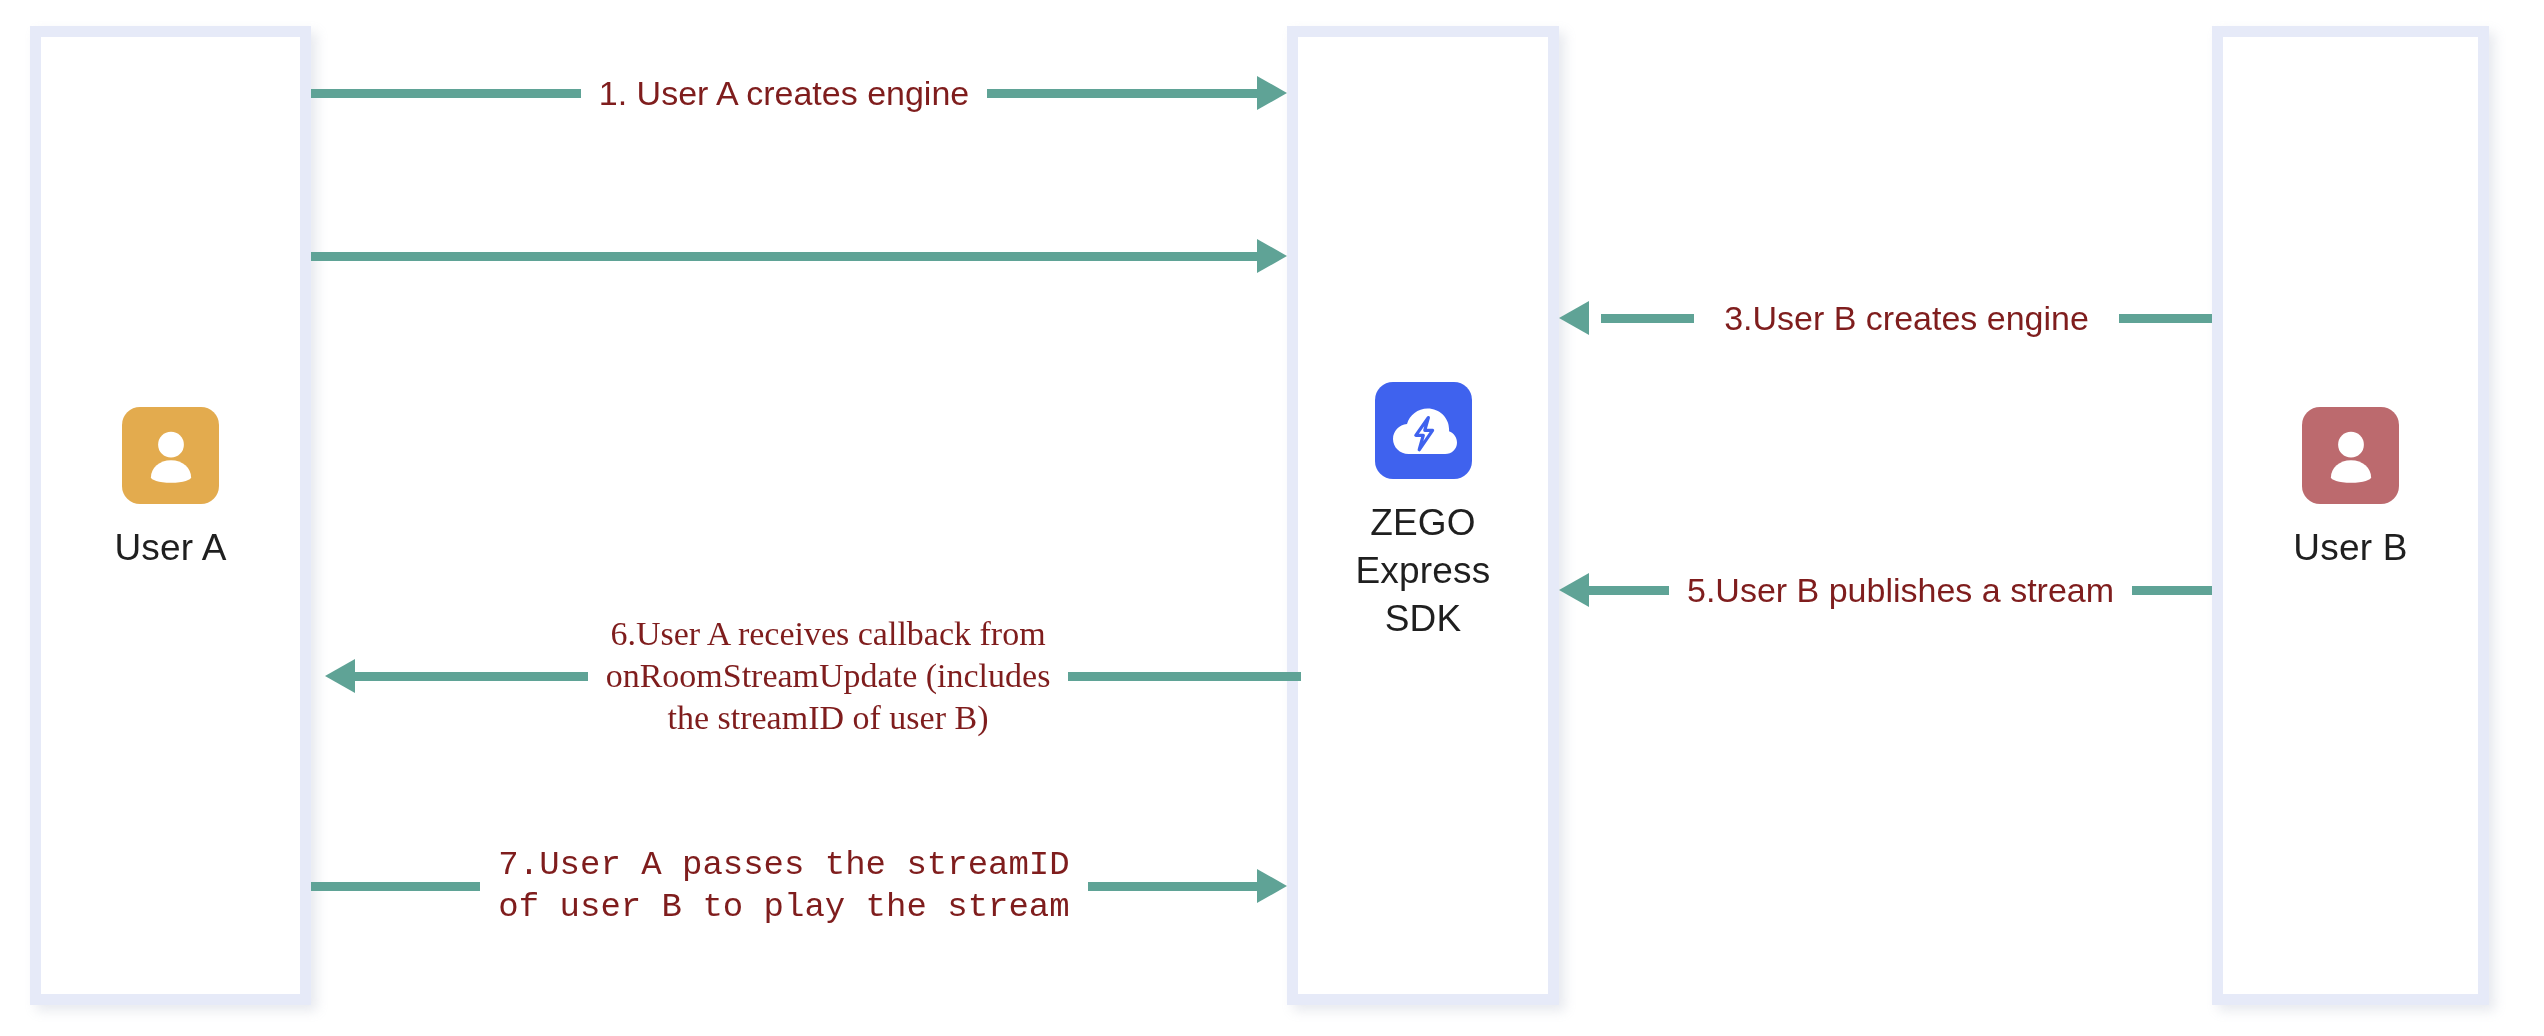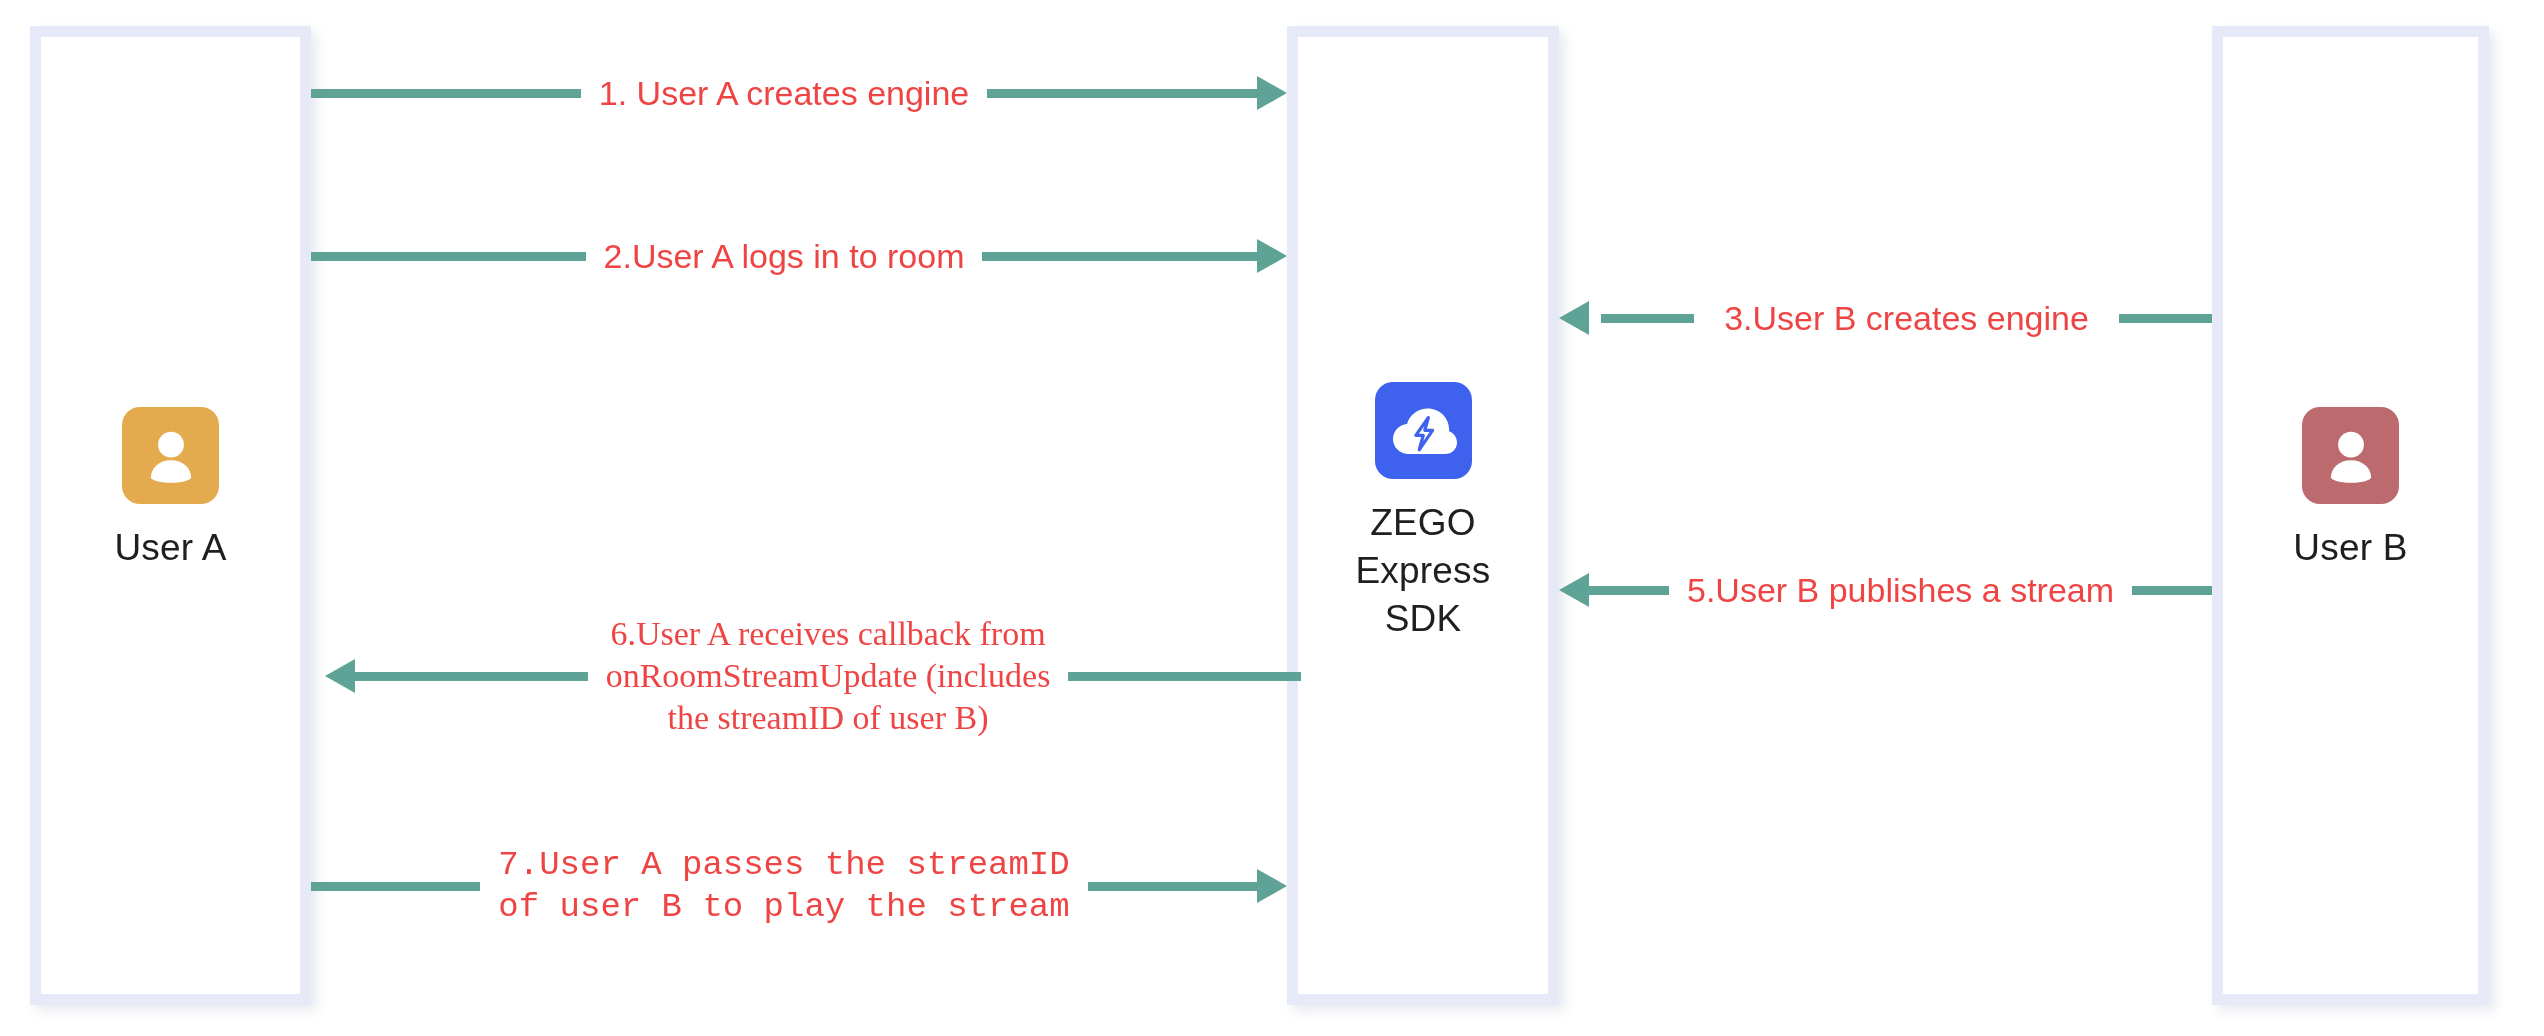--- a/index.html
+++ b/index.html
@@ -72,21 +72,21 @@
     height: 9px;
     background: #5fa396;
     flex: 1 1 auto;
     min-width: 10px;
   }
   .msg .caption {
     flex: 0 0 auto;
     padding: 0 18px;
     font-size: 34px;
     line-height: 42px;
-    color: #ef4444;
+    color: #7f1d1d;
     text-align: center;
     white-space: pre-line;
   }
   
   .head {
     flex: 0 0 auto;
     width: 0;
     height: 0;
     border-top: 17px solid transparent;
     border-bottom: 17px solid transparent;
@@ -139,21 +139,20 @@
 
   <div class="msg" style="left:311px; top:72px; width:976px; height:42px;">
     <div class="seg"></div>
     <div class="caption">1. User A creates engine</div>
     <div class="seg"></div>
     <div class="head right"></div>
   </div>
 
   <div class="msg" style="left:311px; top:235px; width:976px; height:42px;">
     <div class="seg"></div>
-    <div class="caption">2.User A logs in to room</div>
     <div class="seg"></div>
     <div class="head right"></div>
   </div>
 
   <div class="msg" style="left:1559px; top:297px; width:653px; height:42px;gap:12px;">
     <div class="head left"></div>
     <div class="seg"></div>
     <div class="caption">3.User B creates engine</div>
     <div class="seg"></div>
   </div>

